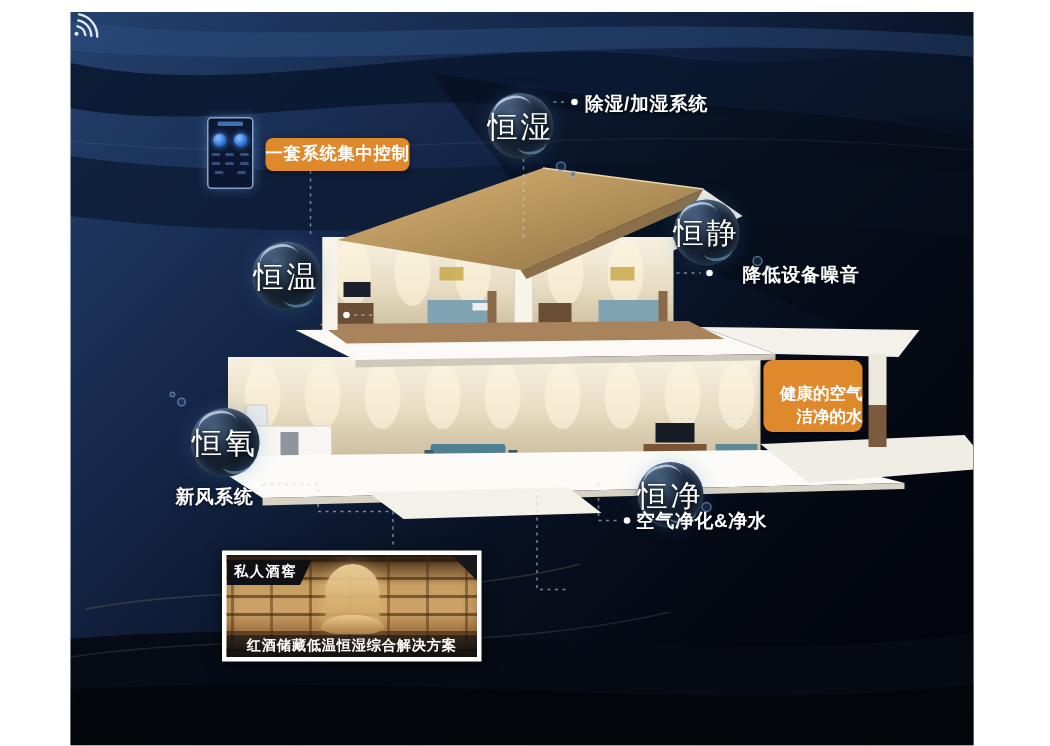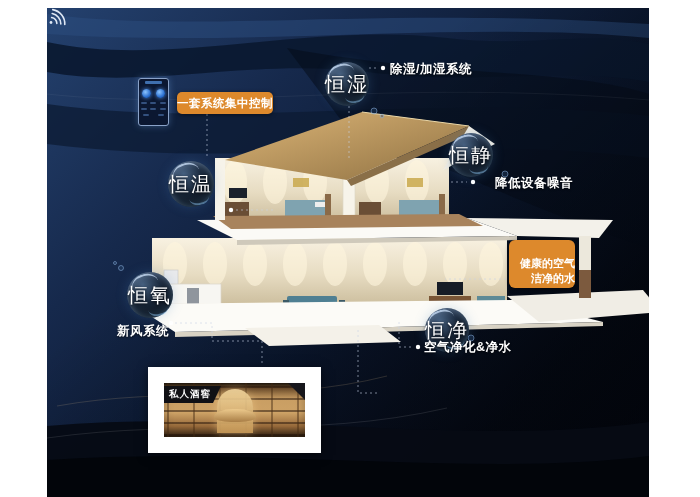--- a/index.html
+++ b/index.html
@@ -34,21 +34,21 @@
     border:1.5px solid #8aa2c8;border-radius:3px;box-shadow:0 0 7px rgba(110,160,220,.4);box-sizing:border-box;}
   .phone .bar{height:3px;margin:2px 6px 0 6px;background:#3f6fae;border-radius:1px;}
   .phone .dials{display:flex;justify-content:space-around;margin-top:5px;}
   .phone .dial{width:9px;height:9px;border-radius:50%;
     background:radial-gradient(circle at 38% 34%,#8cc4ff,#2a6fd0 60%,#123a7a);box-shadow:0 0 4px rgba(90,160,255,.9);}
   .phone .row{display:flex;justify-content:space-around;margin-top:4px;}
   .phone .row b{display:block;width:6px;height:2px;background:#33507e;border-radius:1px;}
   .wifi{position:absolute;left:116px;top:52px;}
 
   
-  .card{position:absolute;width:173px;height:86px;background:#fff;padding:16px;box-sizing:border-box;
+  .card{position:absolute;width:173px;height:74px;background:#fff;padding:3px;box-sizing:border-box;
     box-shadow:0 2px 10px rgba(0,0,0,.55);}
   .photo{position:relative;width:100%;height:100%;overflow:hidden;box-shadow:inset 0 0 10px rgba(0,0,0,.25);}
   .badge{position:absolute;top:3px;left:0;background:#101014;color:#fff;font-size:9.5px;font-weight:bold;
     padding:2px 10px 2px 5px;letter-spacing:1px;clip-path:polygon(0 0,100% 0,86% 100%,0 100%);z-index:3;}
   .fold{position:absolute;top:0;right:0;width:0;height:0;border-left:17px solid transparent;
     border-top:17px solid #17171c;z-index:3;}
   .caption{position:absolute;bottom:0;left:0;right:0;height:15px;line-height:15px;background:rgba(12,12,16,.72);
     color:#fff;font-size:9.5px;font-weight:bold;text-align:center;letter-spacing:.5px;z-index:2;white-space:nowrap;}
 
   .photo-wine{background:
@@ -246,17 +246,18 @@
 
     <div class="note" style="left:343px;top:53px;">除湿/加湿系统</div>
     <div class="note" style="left:448px;top:167px;">降低设备噪音</div>
     <div class="note" style="left:70px;top:315px;">新风系统</div>
     <div class="note" style="left:377px;top:331px;text-align:center;">空气净化&amp;净水</div>
 
     <div class="card" style="left:101px;top:359px;">
       <div class="photo photo-wine">
         <div class="badge">私人酒窖</div>
         <div class="fold"></div>
+        <div class="caption">红酒储藏低温恒湿综合解决方案</div>
       </div>
     </div>
 
   </div>
 </div>
 
 </body></html>

